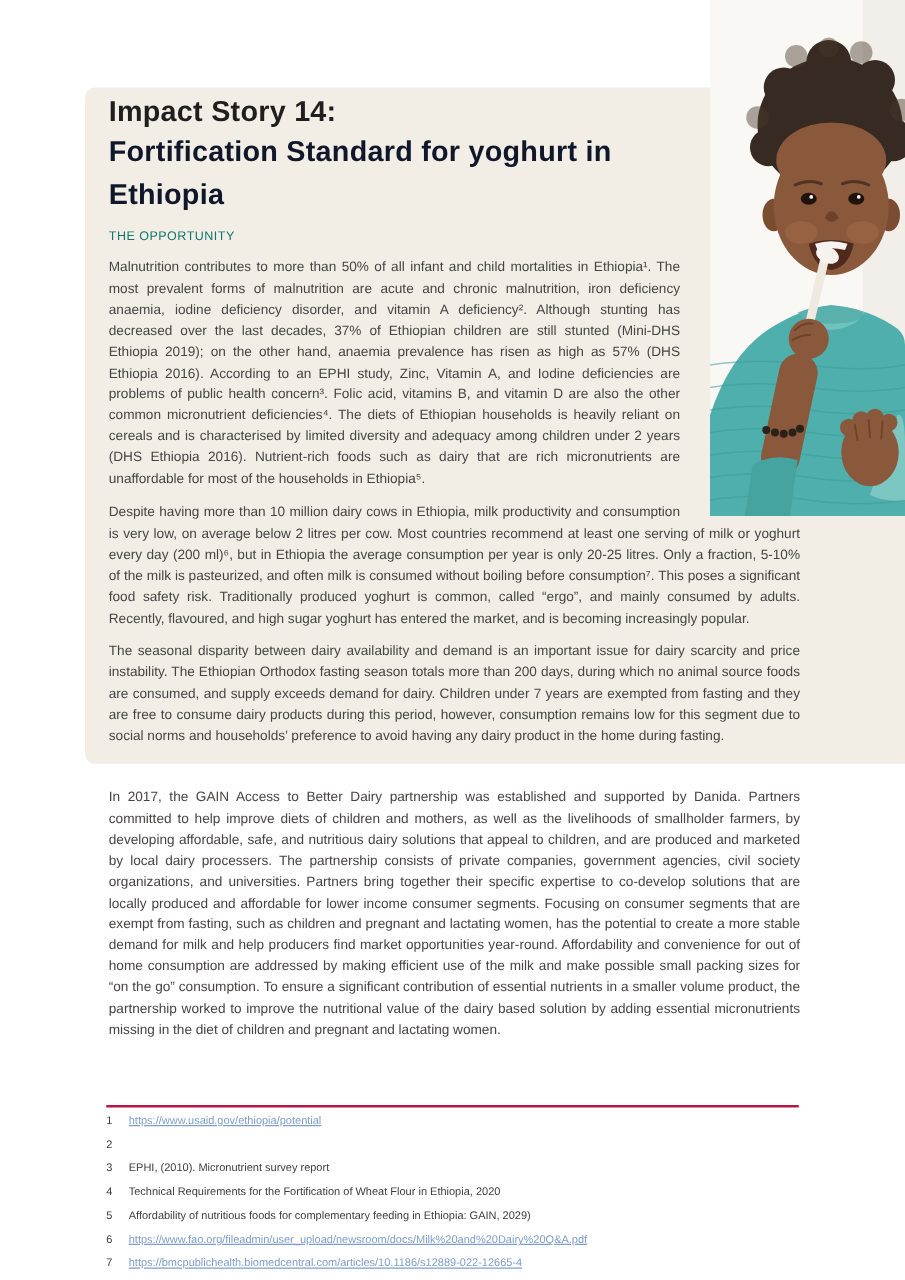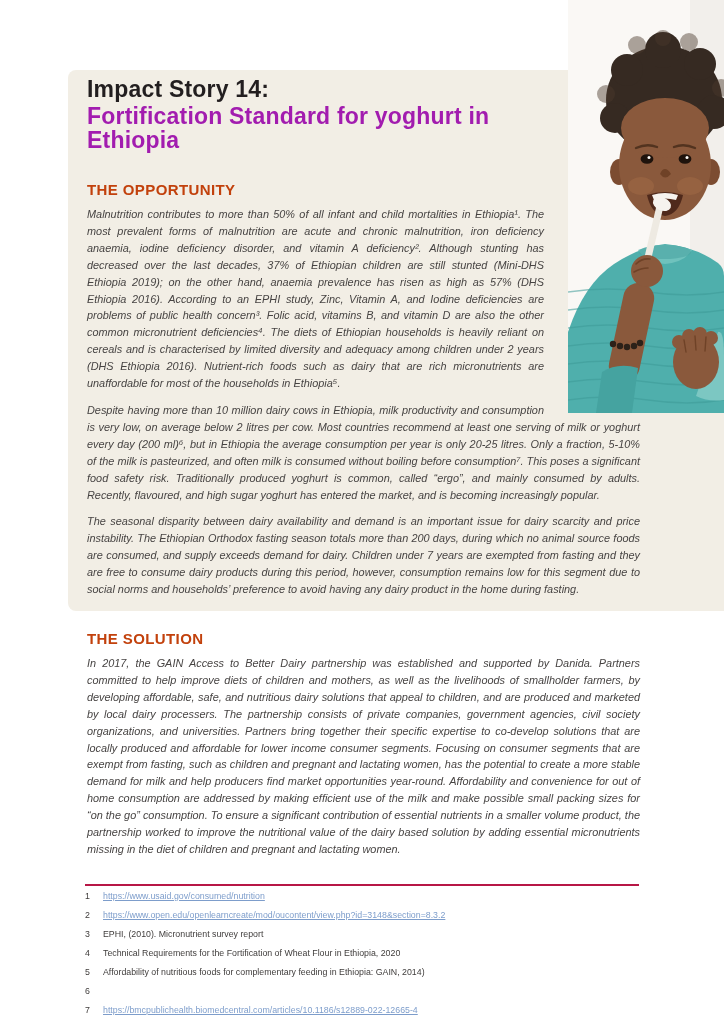--- a/index.html
+++ b/index.html
@@ -17,31 +17,31 @@
   .photo {
     position:absolute; left:568px; top:0; width:156px; height:413px;
     background:#faf8f5; z-index:3; overflow:hidden;
   }
   .headline { position:absolute; left:87px; top:74px; width:492px; z-index:2; }
   .kicker {
     margin:0; font-size:23px; line-height:30px; font-weight:800;
     color:#221e1f; letter-spacing:0.2px;
   }
   .doc-title {
-    margin:0; font-size:23px; line-height:24px; font-weight:800;
-    color:#a21caf; letter-spacing:0.2px;
+    margin:0; font-size:23px; line-height:34px; font-weight:800;
+    color:#0f172a; letter-spacing:0.2px;
   }
   .section { position:absolute; left:87px; width:553px; z-index:2; }
   .sec-opportunity { top:181px; }
   .sec-solution { top:630px; }
   .sec-heading {
-    margin:0 0 7px 0; font-size:15px; line-height:18px; font-weight:700;
-    color:#c2410c; letter-spacing:0.4px;
-  }
-  .body-copy { font-size:10.9px; line-height:16.9px; color:#474443; text-align:justify;font-style:italic; }
+    margin:0 0 7px 0; font-size:10px; line-height:18px; font-weight:400;
+    color:#0f766e; letter-spacing:0.4px;
+  }
+  .body-copy { font-size:10.9px; line-height:16.9px; color:#474443; text-align:justify; }
   .body-copy p { margin:0 0 10px 0; }
   .body-copy p:last-child { margin-bottom:0; }
   .photo-spacer { float:right; width:86px; height:211px; margin-left:10px; }
   .fn-divider {
     position:absolute; left:85px; top:884px; width:554px; height:2px;
     background:#b71746; z-index:2;
   }
   .footnotes {
     position:absolute; left:85px; top:892px; width:560px; z-index:2;
     list-style:none; margin:0; padding:0;
@@ -157,50 +157,49 @@
     <h3 class="sec-heading">THE OPPORTUNITY</h3>
     <div class="body-copy">
       <div class="photo-spacer"></div>
       <p>Malnutrition contributes to more than 50% of all infant and child mortalities in Ethiopia¹. The most prevalent forms of malnutrition are acute and chronic malnutrition, iron deficiency anaemia, iodine deficiency disorder, and vitamin A deficiency². Although stunting has decreased over the last decades, 37% of Ethiopian children are still stunted (Mini-DHS Ethiopia 2019); on the other hand, anaemia prevalence has risen as high as 57% (DHS Ethiopia 2016). According to an EPHI study, Zinc, Vitamin A, and Iodine deficiencies are problems of public health concern³. Folic acid, vitamins B, and vitamin D are also the other common micronutrient deficiencies⁴. The diets of Ethiopian households is heavily reliant on cereals and is characterised by limited diversity and adequacy among children under 2 years (DHS Ethiopia 2016). Nutrient-rich foods such as dairy that are rich micronutrients are unaffordable for most of the households in Ethiopia⁵.</p>
       <p>Despite having more than 10 million dairy cows in Ethiopia, milk productivity and consumption is very low, on average below 2 litres per cow. Most countries recommend at least one serving of milk or yoghurt every day (200 ml)⁶, but in Ethiopia the average consumption per year is only 20-25 litres. Only a fraction, 5-10% of the milk is pasteurized, and often milk is consumed without boiling before consumption⁷. This poses a significant food safety risk. Traditionally produced yoghurt is common, called “ergo”, and mainly consumed by adults. Recently, flavoured, and high sugar yoghurt has entered the market, and is becoming increasingly popular.</p>
       <p>The seasonal disparity between dairy availability and demand is an important issue for dairy scarcity and price instability. The Ethiopian Orthodox fasting season totals more than 200 days, during which no animal source foods are consumed, and supply exceeds demand for dairy. Children under 7 years are exempted from fasting and they are free to consume dairy products during this period, however, consumption remains low for this segment due to social norms and households’ preference to avoid having any dairy product in the home during fasting.</p>
     </div>
   </section>
 
   <section class="section sec-solution">
-    <h3 class="sec-heading">THE SOLUTION</h3>
     <div class="body-copy">
       <p>In 2017, the GAIN Access to Better Dairy partnership was established and supported by Danida. Partners committed to help improve diets of children and mothers, as well as the livelihoods of smallholder farmers, by developing affordable, safe, and nutritious dairy solutions that appeal to children, and are produced and marketed by local dairy processers. The partnership consists of private companies, government agencies, civil society organizations, and universities. Partners bring together their specific expertise to co-develop solutions that are locally produced and affordable for lower income consumer segments. Focusing on consumer segments that are exempt from fasting, such as children and pregnant and lactating women, has the potential to create a more stable demand for milk and help producers find market opportunities year-round. Affordability and convenience for out of home consumption are addressed by making efficient use of the milk and make possible small packing sizes for “on the go” consumption. To ensure a significant contribution of essential nutrients in a smaller volume product, the partnership worked to improve the nutritional value of the dairy based solution by adding essential micronutrients missing in the diet of children and pregnant and lactating women.</p>
     </div>
   </section>
 
   <div class="fn-divider"></div>
   <ol class="footnotes">
     <li>
       <span class="fn-num">1</span>
-      <a href="#" class="fn-text fn-link">https://www.usaid.gov/consumed/nutrition</a>
+      <a href="#" class="fn-text fn-link">https://www.usaid.gov/ethiopia/potential</a>
     </li>
     <li>
       <span class="fn-num">2</span>
-      <a href="#" class="fn-text fn-link">https://www.open.edu/openlearncreate/mod/oucontent/view.php?id=3148&amp;section=8.3.2</a>
     </li>
     <li>
       <span class="fn-num">3</span>
       <span class="fn-text">EPHI, (2010). Micronutrient survey report</span>
     </li>
     <li>
       <span class="fn-num">4</span>
       <span class="fn-text">Technical Requirements for the Fortification of Wheat Flour in Ethiopia, 2020</span>
     </li>
     <li>
       <span class="fn-num">5</span>
-      <span class="fn-text">Affordability of nutritious foods for complementary feeding in Ethiopia: GAIN, 2014)</span>
+      <span class="fn-text">Affordability of nutritious foods for complementary feeding in Ethiopia: GAIN, 2029)</span>
     </li>
     <li>
       <span class="fn-num">6</span>
+      <a href="#" class="fn-text fn-link">https://www.fao.org/fileadmin/user_upload/newsroom/docs/Milk%20and%20Dairy%20Q&amp;A.pdf</a>
     </li>
     <li>
       <span class="fn-num">7</span>
       <a href="#" class="fn-text fn-link">https://bmcpublichealth.biomedcentral.com/articles/10.1186/s12889-022-12665-4</a>
     </li>
   </ol>
 
 </div>
 
 </body></html>

